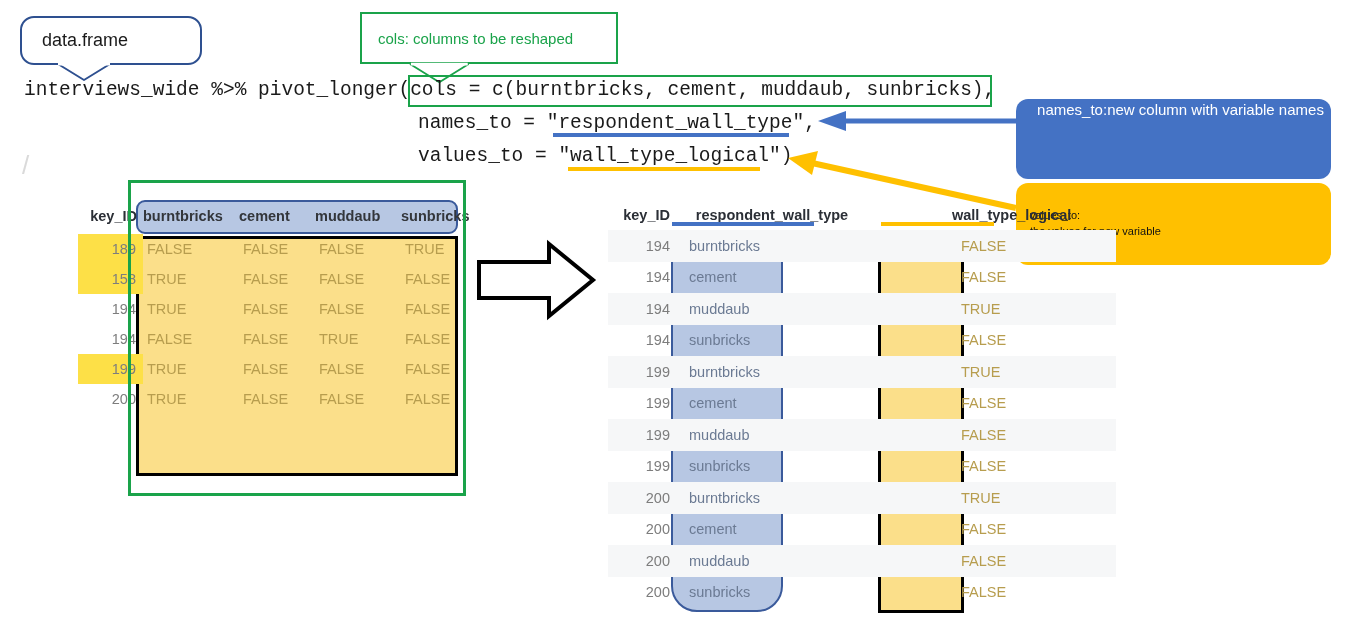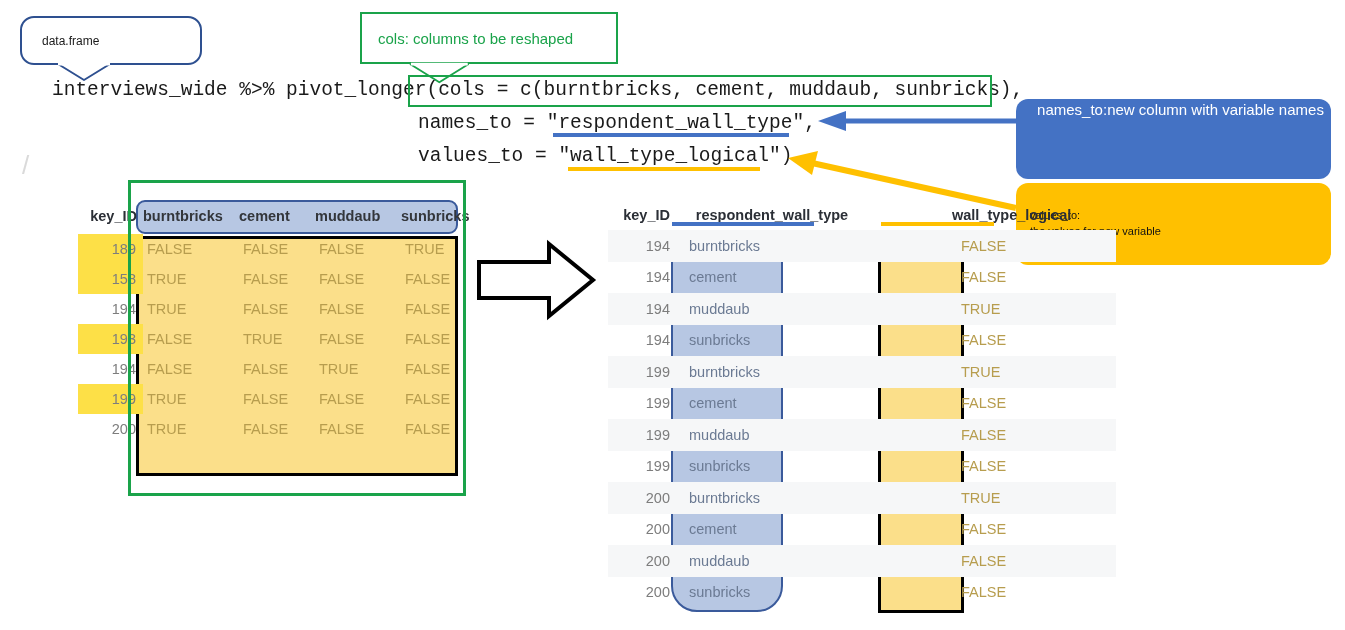--- a/index.html
+++ b/index.html
@@ -18,21 +18,21 @@
     box-sizing:border-box;
     display:flex;align-items:center;
     border-radius:12px;
   }
   .bubble-dataframe{
     left:20px;top:16px;width:182px;height:49px;
     border:2px solid #2e5090;
     background:#ffffff;
     border-radius:14px;
     padding-left:20px;
-    font-size:12px;color:#1a1a1a;
+    font-size:18px;color:#1a1a1a;
   }
   .bubble-dataframe .tail{
     position:absolute;left:36px;top:46px;width:60px;height:18px;
   }
   .bubble-cols{
     left:360px;top:12px;width:258px;height:52px;
     border:2px solid #1aa34a;
     background:#ffffff;
     border-radius:0;
     padding-left:16px;
@@ -59,21 +59,21 @@
 
   
   .code{
     position:absolute;
     font-family:"Liberation Mono", monospace;
     font-size:19.5px;
     color:#1a1a1a;
     white-space:pre;
     letter-spacing:0px;
   }
-  .code-l1{left:52px;top:79px;}
+  .code-l1{left:24px;top:79px;}
   .code-l2{left:418px;top:112px;}
   .code-l3{left:418px;top:145px;}
 
   .greenbox-code{
     position:absolute;left:408px;top:75px;width:584px;height:32px;
     border:2px solid #1aa34a;box-sizing:border-box;
   }
   .ul-blue{
     position:absolute;left:553px;top:133px;width:236px;height:4px;background:#4472c4;
   }
@@ -236,27 +236,20 @@
           <td class="val col-md">FALSE</td>
           <td class="val col-sb">FALSE</td>
         </tr>
         <tr>
           <td class="keyid">194</td>
           <td class="val col-bb">TRUE</td>
           <td class="val col-cm">FALSE</td>
           <td class="val col-md">FALSE</td>
           <td class="val col-sb">FALSE</td>
         </tr>
-        <tr class="stripe">
-          <td class="keyid">193</td>
-          <td class="val col-bb">FALSE</td>
-          <td class="val col-cm">TRUE</td>
-          <td class="val col-md">FALSE</td>
-          <td class="val col-sb">FALSE</td>
-        </tr>
         <tr>
           <td class="keyid">194</td>
           <td class="val col-bb">FALSE</td>
           <td class="val col-cm">FALSE</td>
           <td class="val col-md">TRUE</td>
           <td class="val col-sb">FALSE</td>
         </tr>
         <tr class="stripe">
           <td class="keyid">199</td>
           <td class="val col-bb">TRUE</td>

